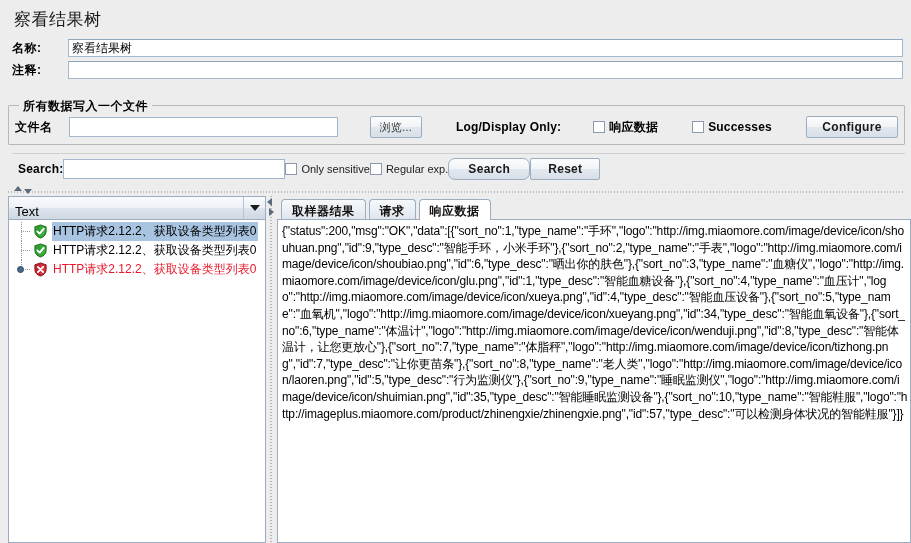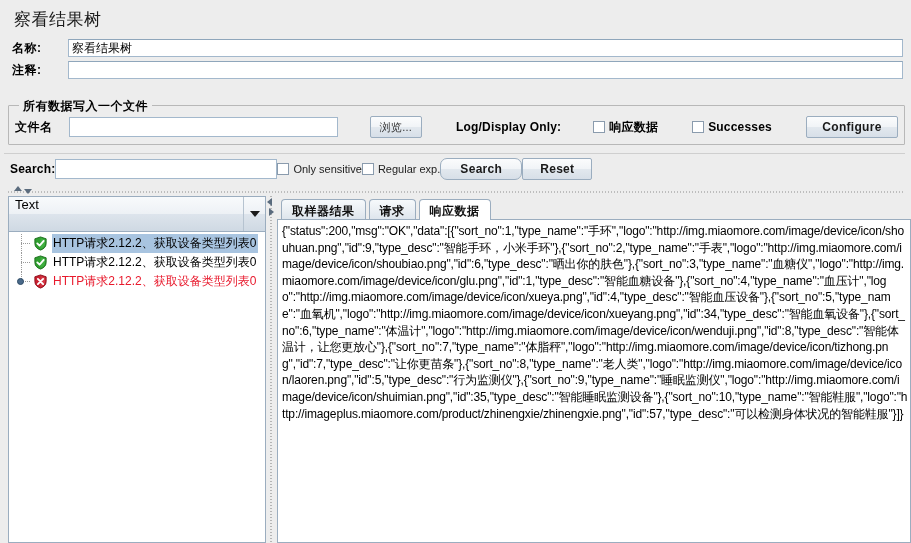--- a/index.html
+++ b/index.html
@@ -153,21 +153,21 @@
     display: inline-block;
     flex: 0 0 auto;
   }
   .lbl-strong { font-weight: bold; font-size: 12px; letter-spacing: .2px;}
   .lbl-normal { font-size: 11px; color: #222; }
 
   
   .searchbar {
     display: flex;
     align-items: center;
-    margin: 8px 6px 0 4px;
+    margin: 8px 6px 0 12px;
     padding: 4px 6px 5px 6px;
     background: #ededed;
     border-top: 1px solid #cfcfcf;
   }
   .searchbar .slabel {
     font-weight: bold;
     font-size: 12px;
     letter-spacing: .2px;
   }
   .search-input {
@@ -222,25 +222,25 @@
     min-height: 0;
   }
   .left-pane {
     width: 258px;
     flex: 0 0 auto;
     display: flex;
     flex-direction: column;
     min-height: 0;
   }
   .combo {
-    height: 36px;
+    height: 24px;
     background: linear-gradient(to bottom, #f8fafc 0%, #edf1f5 50%, #dde4ec 51%, #cfd9e3 100%);
     border: 1px solid #9badbf;
     display: flex;
-    align-items: flex-start;
+    align-items: flex-end;
     box-sizing: border-box;
     position: relative;
     cursor: pointer;
   }
   .combo .combo-text {
     flex: 1 1 auto;
     font-size: 13px;
     padding-left: 6px;
     color: #000;
     font-family: "Liberation Sans", sans-serif;

